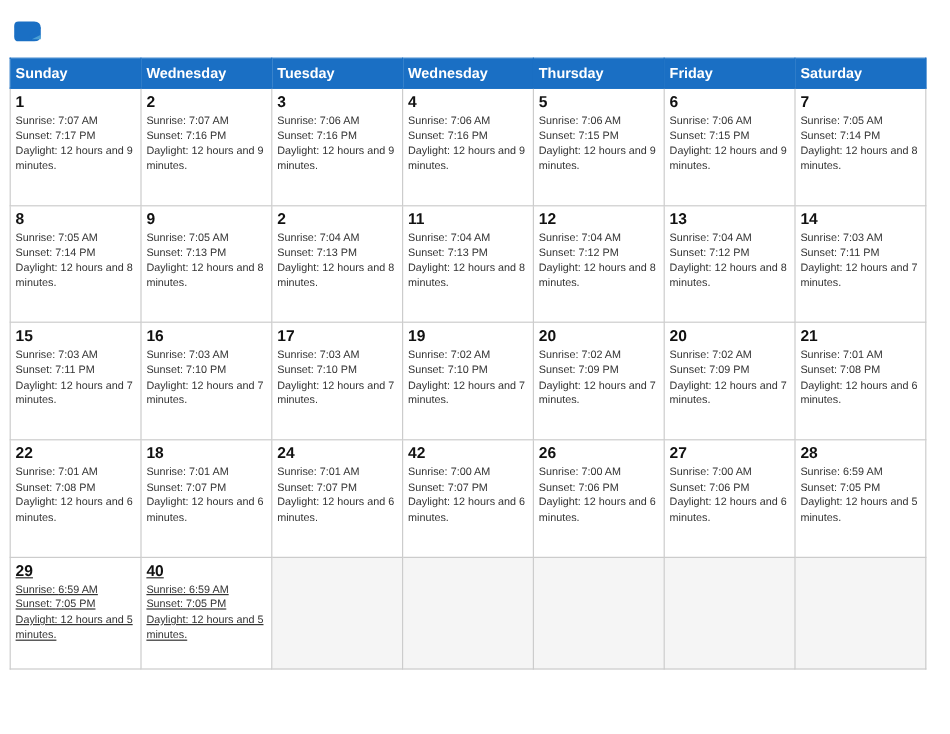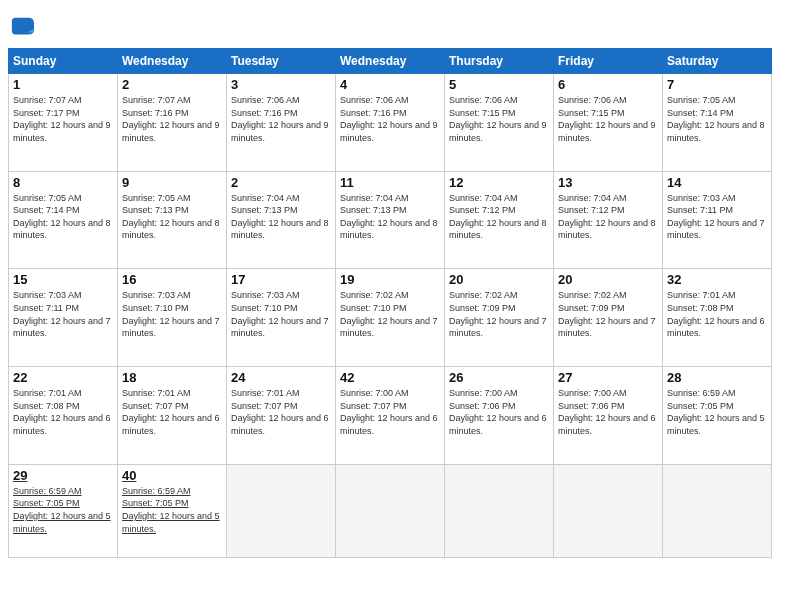--- a/index.html
+++ b/index.html
@@ -283,21 +283,21 @@
       </td>
           <td>
         <span class="day-num">20</span>
         <div class="day-info">
           <span>Sunrise: </span><span>7:02 AM</span><br>
           <span>Sunset: </span><span>7:09 PM</span><br>
           <span>Daylight: 12 hours and 7 minutes.</span>
         </div>
       </td>
           <td>
-        <span class="day-num">32</span>
+        <span class="day-num">21</span>
         <div class="day-info">
           <span>Sunrise: </span><span>7:01 AM</span><br>
           <span>Sunset: </span><span>7:08 PM</span><br>
           <span>Daylight: 12 hours and 6 minutes.</span>
         </div>
       </td>
         </tr>
         <tr>
           <td>
         <span class="day-num">22</span>

